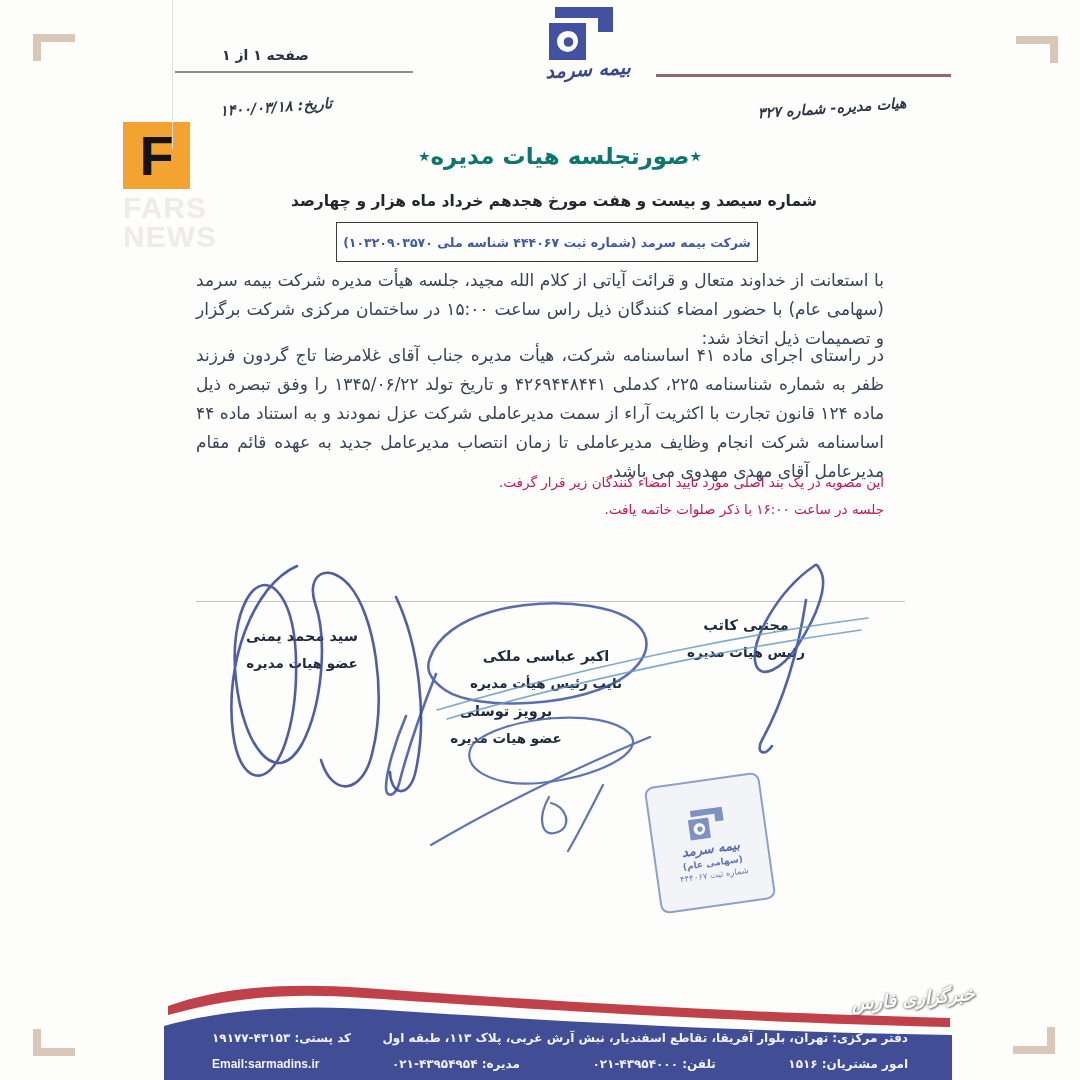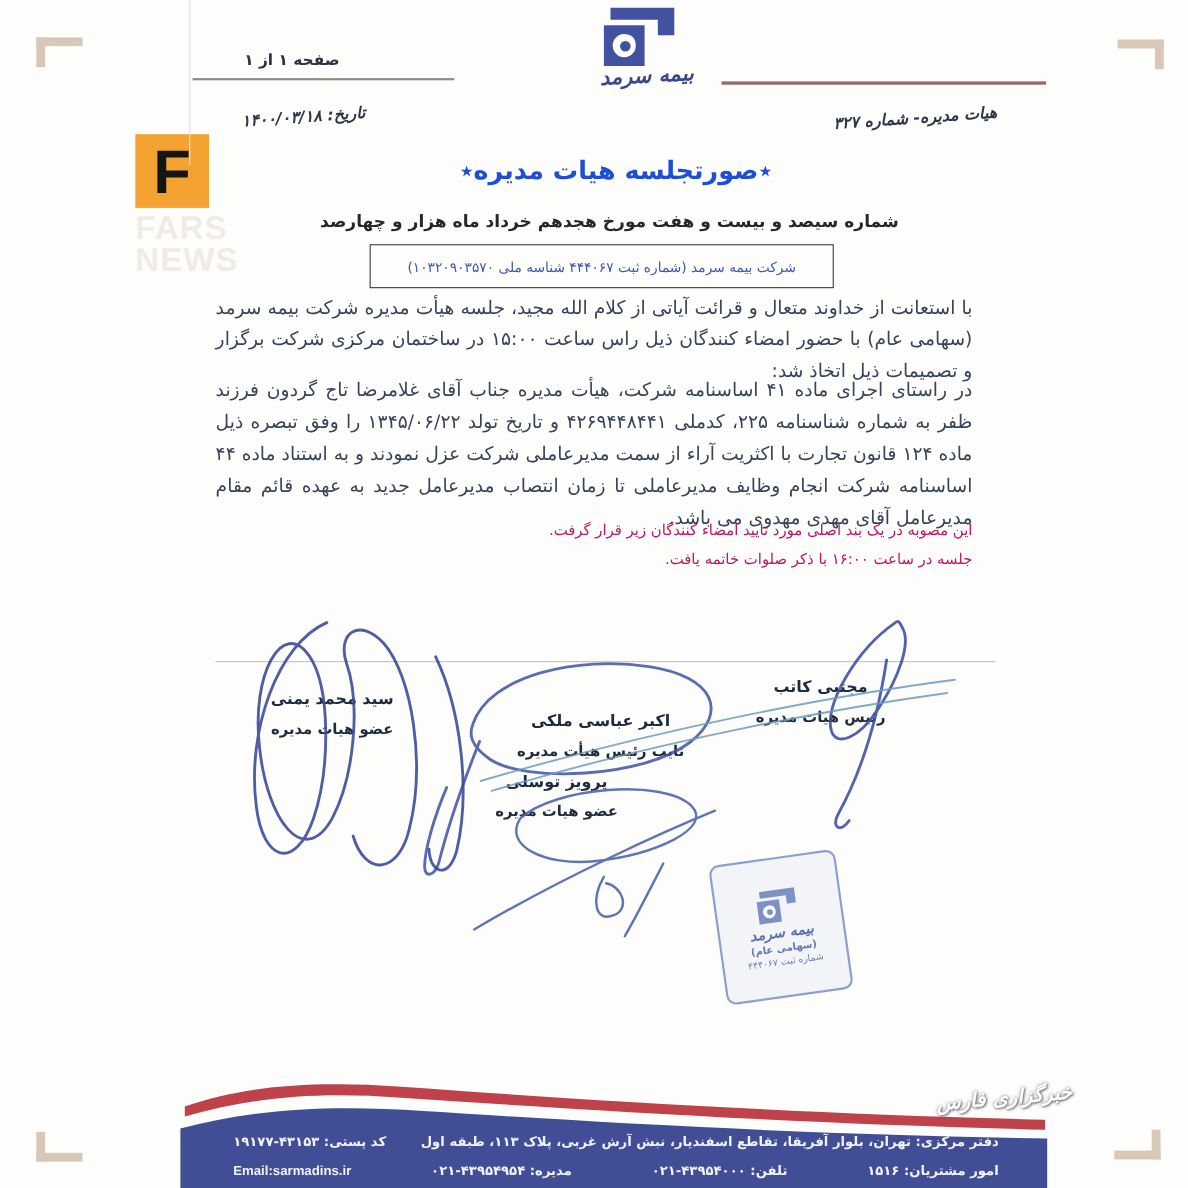--- a/index.html
+++ b/index.html
@@ -22,24 +22,24 @@
   .page-edge{position:absolute;left:172px;top:0;width:1px;height:150px;background:#e3e1de;}
   
   .hline{position:absolute;height:2px;}
   .hline-left{left:175px;top:71px;width:238px;background:#8e8c8a;}
   .hline-right{left:656px;top:74px;width:295px;height:3px;background:#97686b;}
   .page-label{position:absolute;left:222px;top:47px;font-size:14px;font-weight:bold;color:#2a3346;}
   .ref-label{position:absolute;left:752px;top:100px;width:160px;font-size:14.5px;font-style:italic;font-weight:bold;color:#2e3748;transform:rotate(-4deg);text-align:center;}
   .date-label{position:absolute;left:206px;top:99px;width:140px;font-size:14.5px;font-style:italic;font-weight:bold;color:#2e3748;transform:rotate(-4deg);text-align:center;}
   .brand-cal{position:absolute;left:526px;top:58px;width:124px;text-align:center;font-size:19px;font-weight:bold;font-style:italic;color:#3a478f;transform:rotate(-3deg);}
   
-  .doc-title{position:absolute;left:190px;top:143px;width:740px;text-align:center;font-size:23px;font-weight:bold;color:#1d4ed8;}
+  .doc-title{position:absolute;left:190px;top:143px;width:740px;text-align:center;font-size:23px;font-weight:bold;color:#0f766e;}
   .doc-subtitle{position:absolute;left:190px;top:192px;width:728px;text-align:center;font-size:15.5px;font-weight:bold;color:#23282f;}
   .company-box{position:absolute;left:336px;top:222px;width:420px;height:38px;border:1.5px solid #3c3c3c;display:flex;align-items:center;justify-content:center;}
-  .company-box span{font-size:12.5px;font-weight:normal;color:#3f58a8;}
+  .company-box span{font-size:12.5px;font-weight:bold;color:#3f58a8;}
   
   .para{position:absolute;left:196px;width:688px;font-size:17px;line-height:29px;color:#37435a;text-align:justify;}
   .p1{top:266px;}
   .p2{top:341px;}
   .closing{position:absolute;left:196px;width:688px;font-size:13.5px;line-height:27px;color:#be185d;text-align:right;}
   .p3{top:469px;}
   .divider{position:absolute;left:196px;top:601px;width:709px;height:1px;background:#c3c2c0;}
   
   .sig-name{position:absolute;text-align:center;font-weight:bold;color:#1e2a3d;}
   .sig-name .nm{font-size:14.5px;display:block;}

